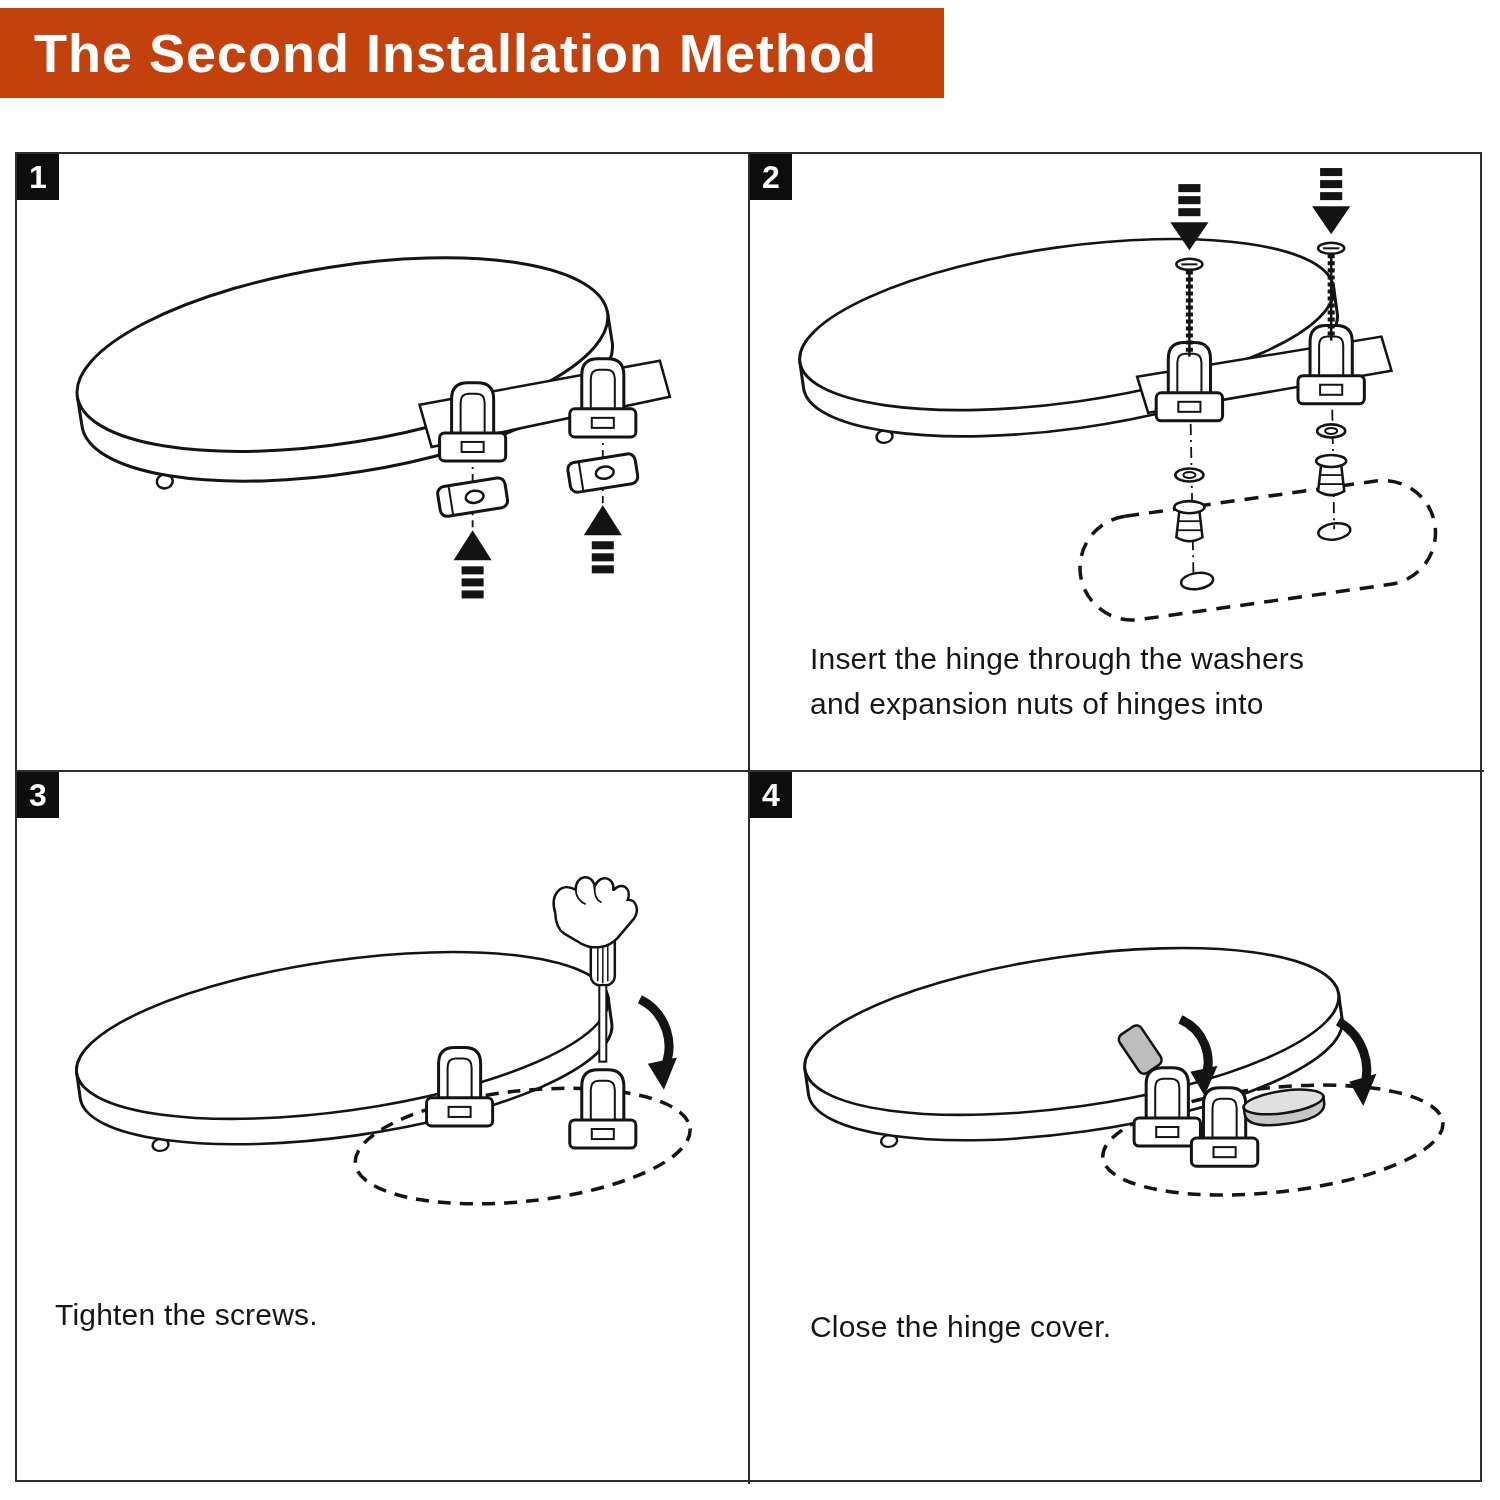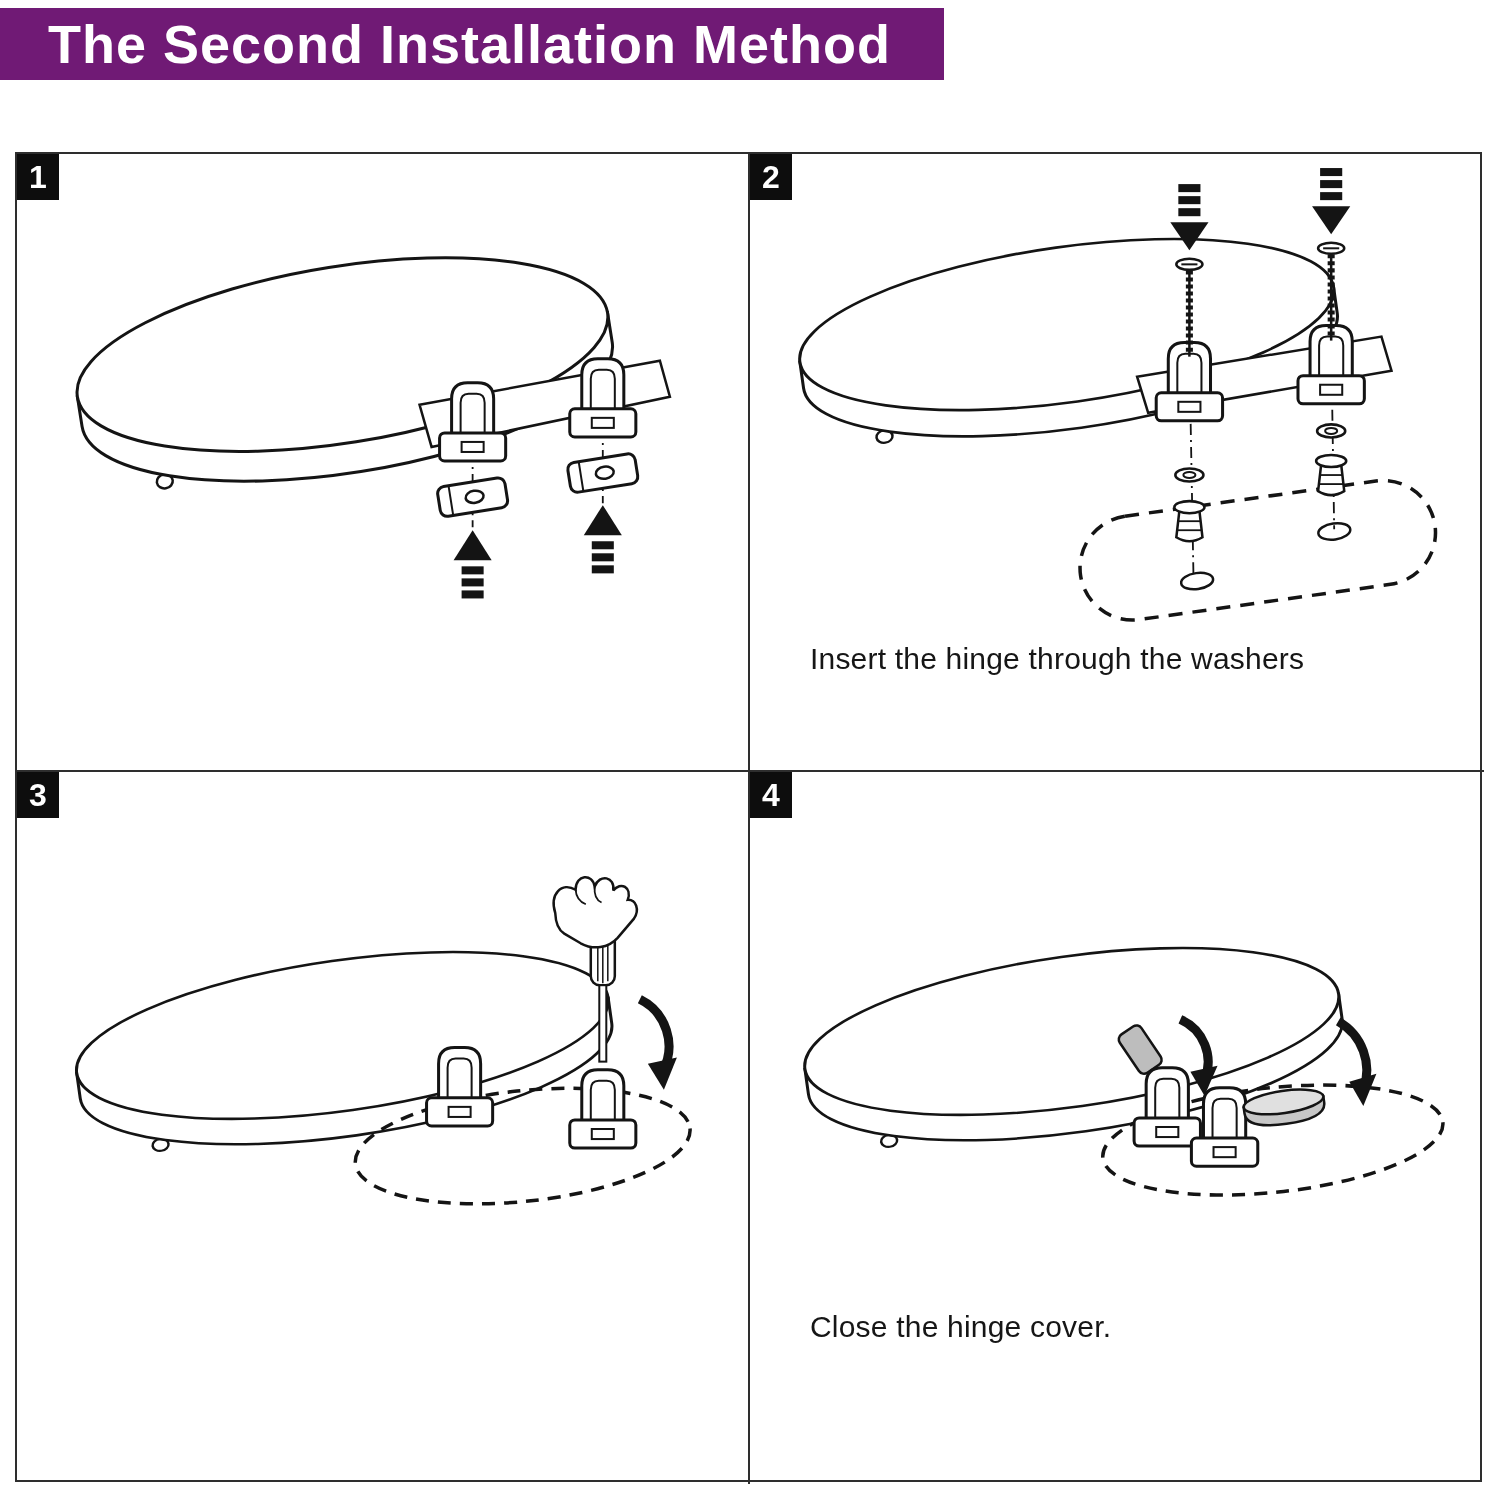--- a/index.html
+++ b/index.html
@@ -1,23 +1,23 @@
 <!DOCTYPE html>
 <html><head>
 <meta charset="utf-8">
 <style>
   html,body{margin:0;padding:0;}
   body{
     width:1500px;height:1500px;position:relative;background:#ffffff;
     font-family:"Liberation Sans",sans-serif;overflow:hidden;color:#161616;
   }
   .header{
-    position:absolute;left:0;top:8px;width:944px;height:72px;
-    background:#701a75;display:flex;align-items:center;box-sizing:border-box;
-    padding-left:48px;
+    position:absolute;left:0;top:8px;width:944px;height:90px;
+    background:#c2410c;display:flex;align-items:center;box-sizing:border-box;
+    padding-left:34px;
   }
   .header h1{
     margin:0;color:#ffffff;font-size:54px;font-weight:bold;letter-spacing:1px;
     font-family:"Liberation Sans",sans-serif;
   }
   .grid{
     position:absolute;left:15px;top:152px;width:1467px;height:1330px;
     display:grid;grid-template-columns:733px 734px;grid-template-rows:618px 712px;
     border:2px solid #2e2e2e;box-sizing:border-box;background:#fff;
   }
@@ -168,20 +168,21 @@
         </g>
       <g>
           <use href="#def-washer" transform="translate(578,276)"></use>
         </g>
       <g>
           <use href="#def-nut" transform="translate(578,306)"></use>
         </g>
     </svg>
     <div class="caption c2">
       <span class="cap-line">Insert the hinge through the washers</span>
+      <span class="cap-line">and expansion nuts of hinges into</span>
     </div>
   </div>
 
   <div class="panel b-r">
     <div class="badge">3</div>
     <svg class="illus" viewBox="0 0 730 708" preserveAspectRatio="none">
       <g>
         <use href="#def-seat" transform="translate(325,262) rotate(-8) scale(1,0.85)"></use>
       </g>
       <g transform="translate(505,372) rotate(-6)">
@@ -203,20 +204,21 @@
       <g>
         <path d="M622,226 A52,52 0 0 1 645,297" fill="none" stroke="#141414" stroke-width="9"></path>
         <polygon points="630,290 659,284 646,316" fill="#141414"></polygon>
       </g>
       <g transform="translate(574,142) rotate(12)">
         <path d="M-36,6 C-46,-12 -36,-26 -21,-21 C-24,-36 -8,-41 -3,-28 C-1,-42 15,-42 16,-28 C21,-39 34,-35 32,-22 C40,-24 46,-15 42,-5 L30,17 C23,29 9,34 -5,30 L-23,24 C-31,21 -34,14 -36,6 Z" fill="#fff" stroke="#141414" stroke-width="2.5"></path>
         <path d="M-21,-21 C-19,-14 -14,-10 -8,-9" fill="none" stroke="#141414" stroke-width="1.8"></path>
         <path d="M-3,-28 C-2,-20 2,-15 7,-14" fill="none" stroke="#141414" stroke-width="1.8"></path>
       </g>
     </svg>
+    <div class="caption c3">Tighten the screws.</div>
   </div>
 
   <div class="panel">
     <div class="badge">4</div>
     <svg class="illus" viewBox="0 0 730 708" preserveAspectRatio="none">
       <g>
         <use href="#def-seat" transform="translate(320,258) rotate(-8) scale(1,0.85)"></use>
       </g>
       <g transform="translate(520,366) rotate(-6)">
         <ellipse cx="0" cy="0" rx="170" ry="52" fill="none" stroke="#141414" stroke-width="3.5" stroke-dasharray="13 9"></ellipse>

